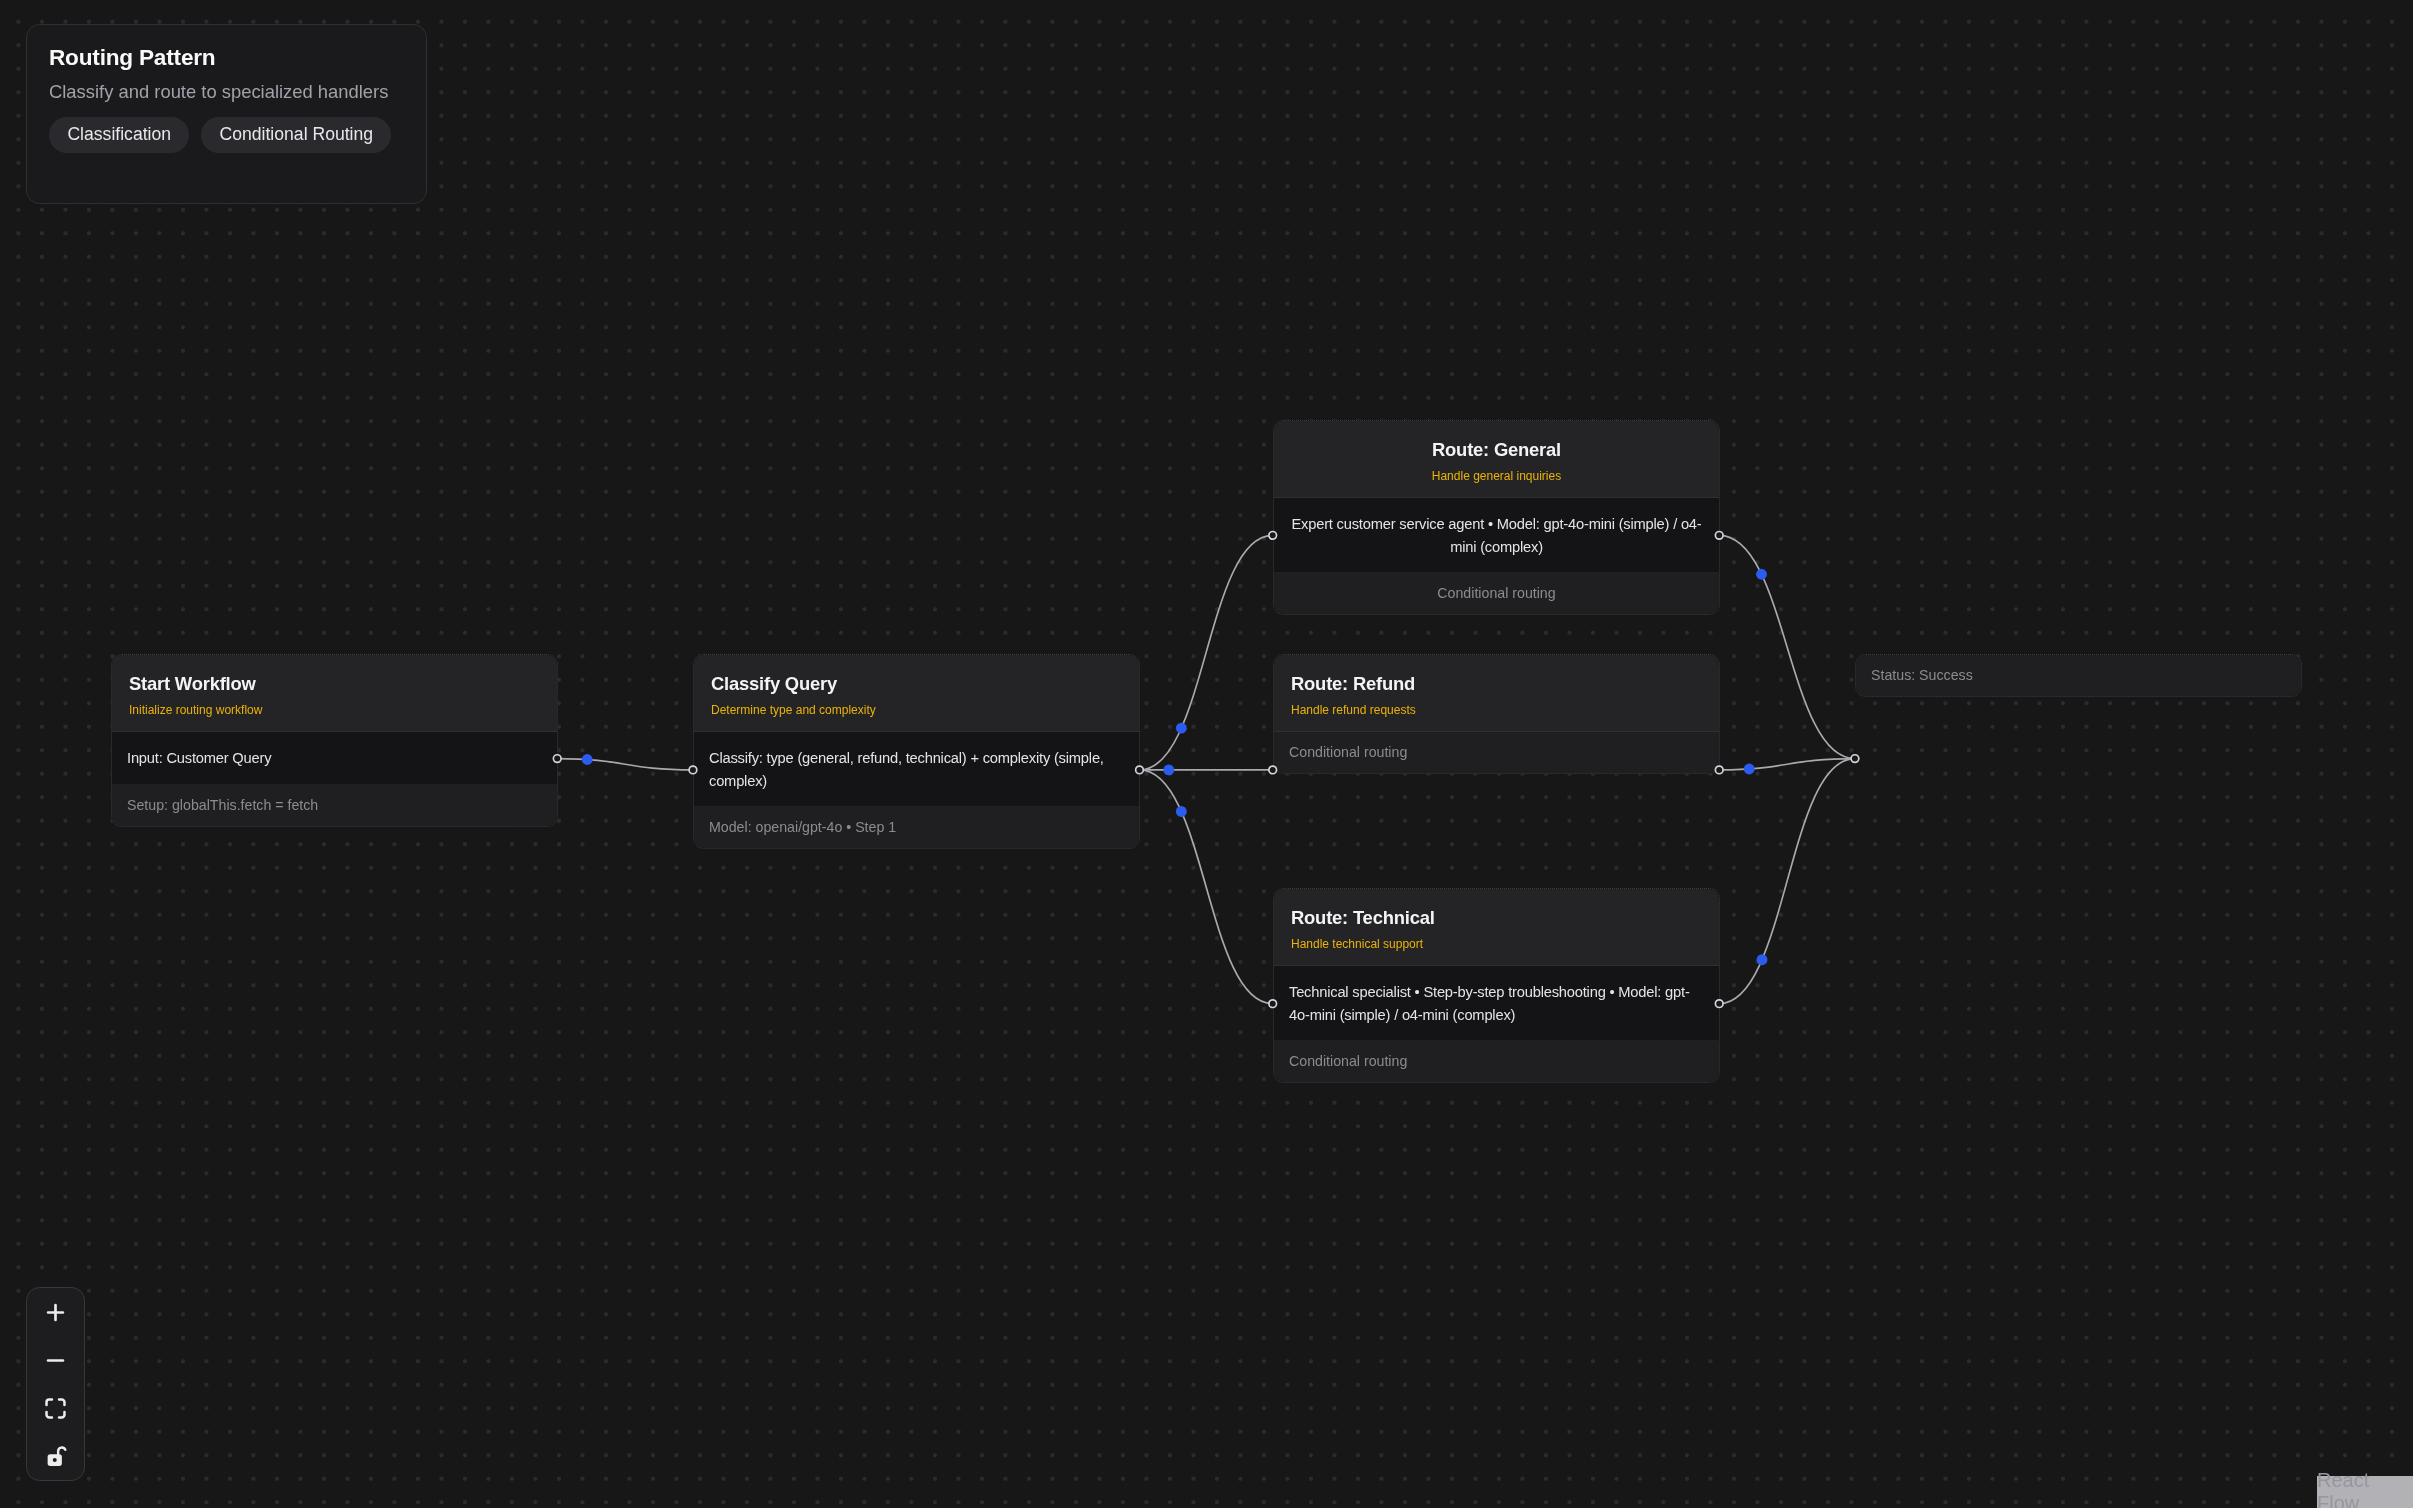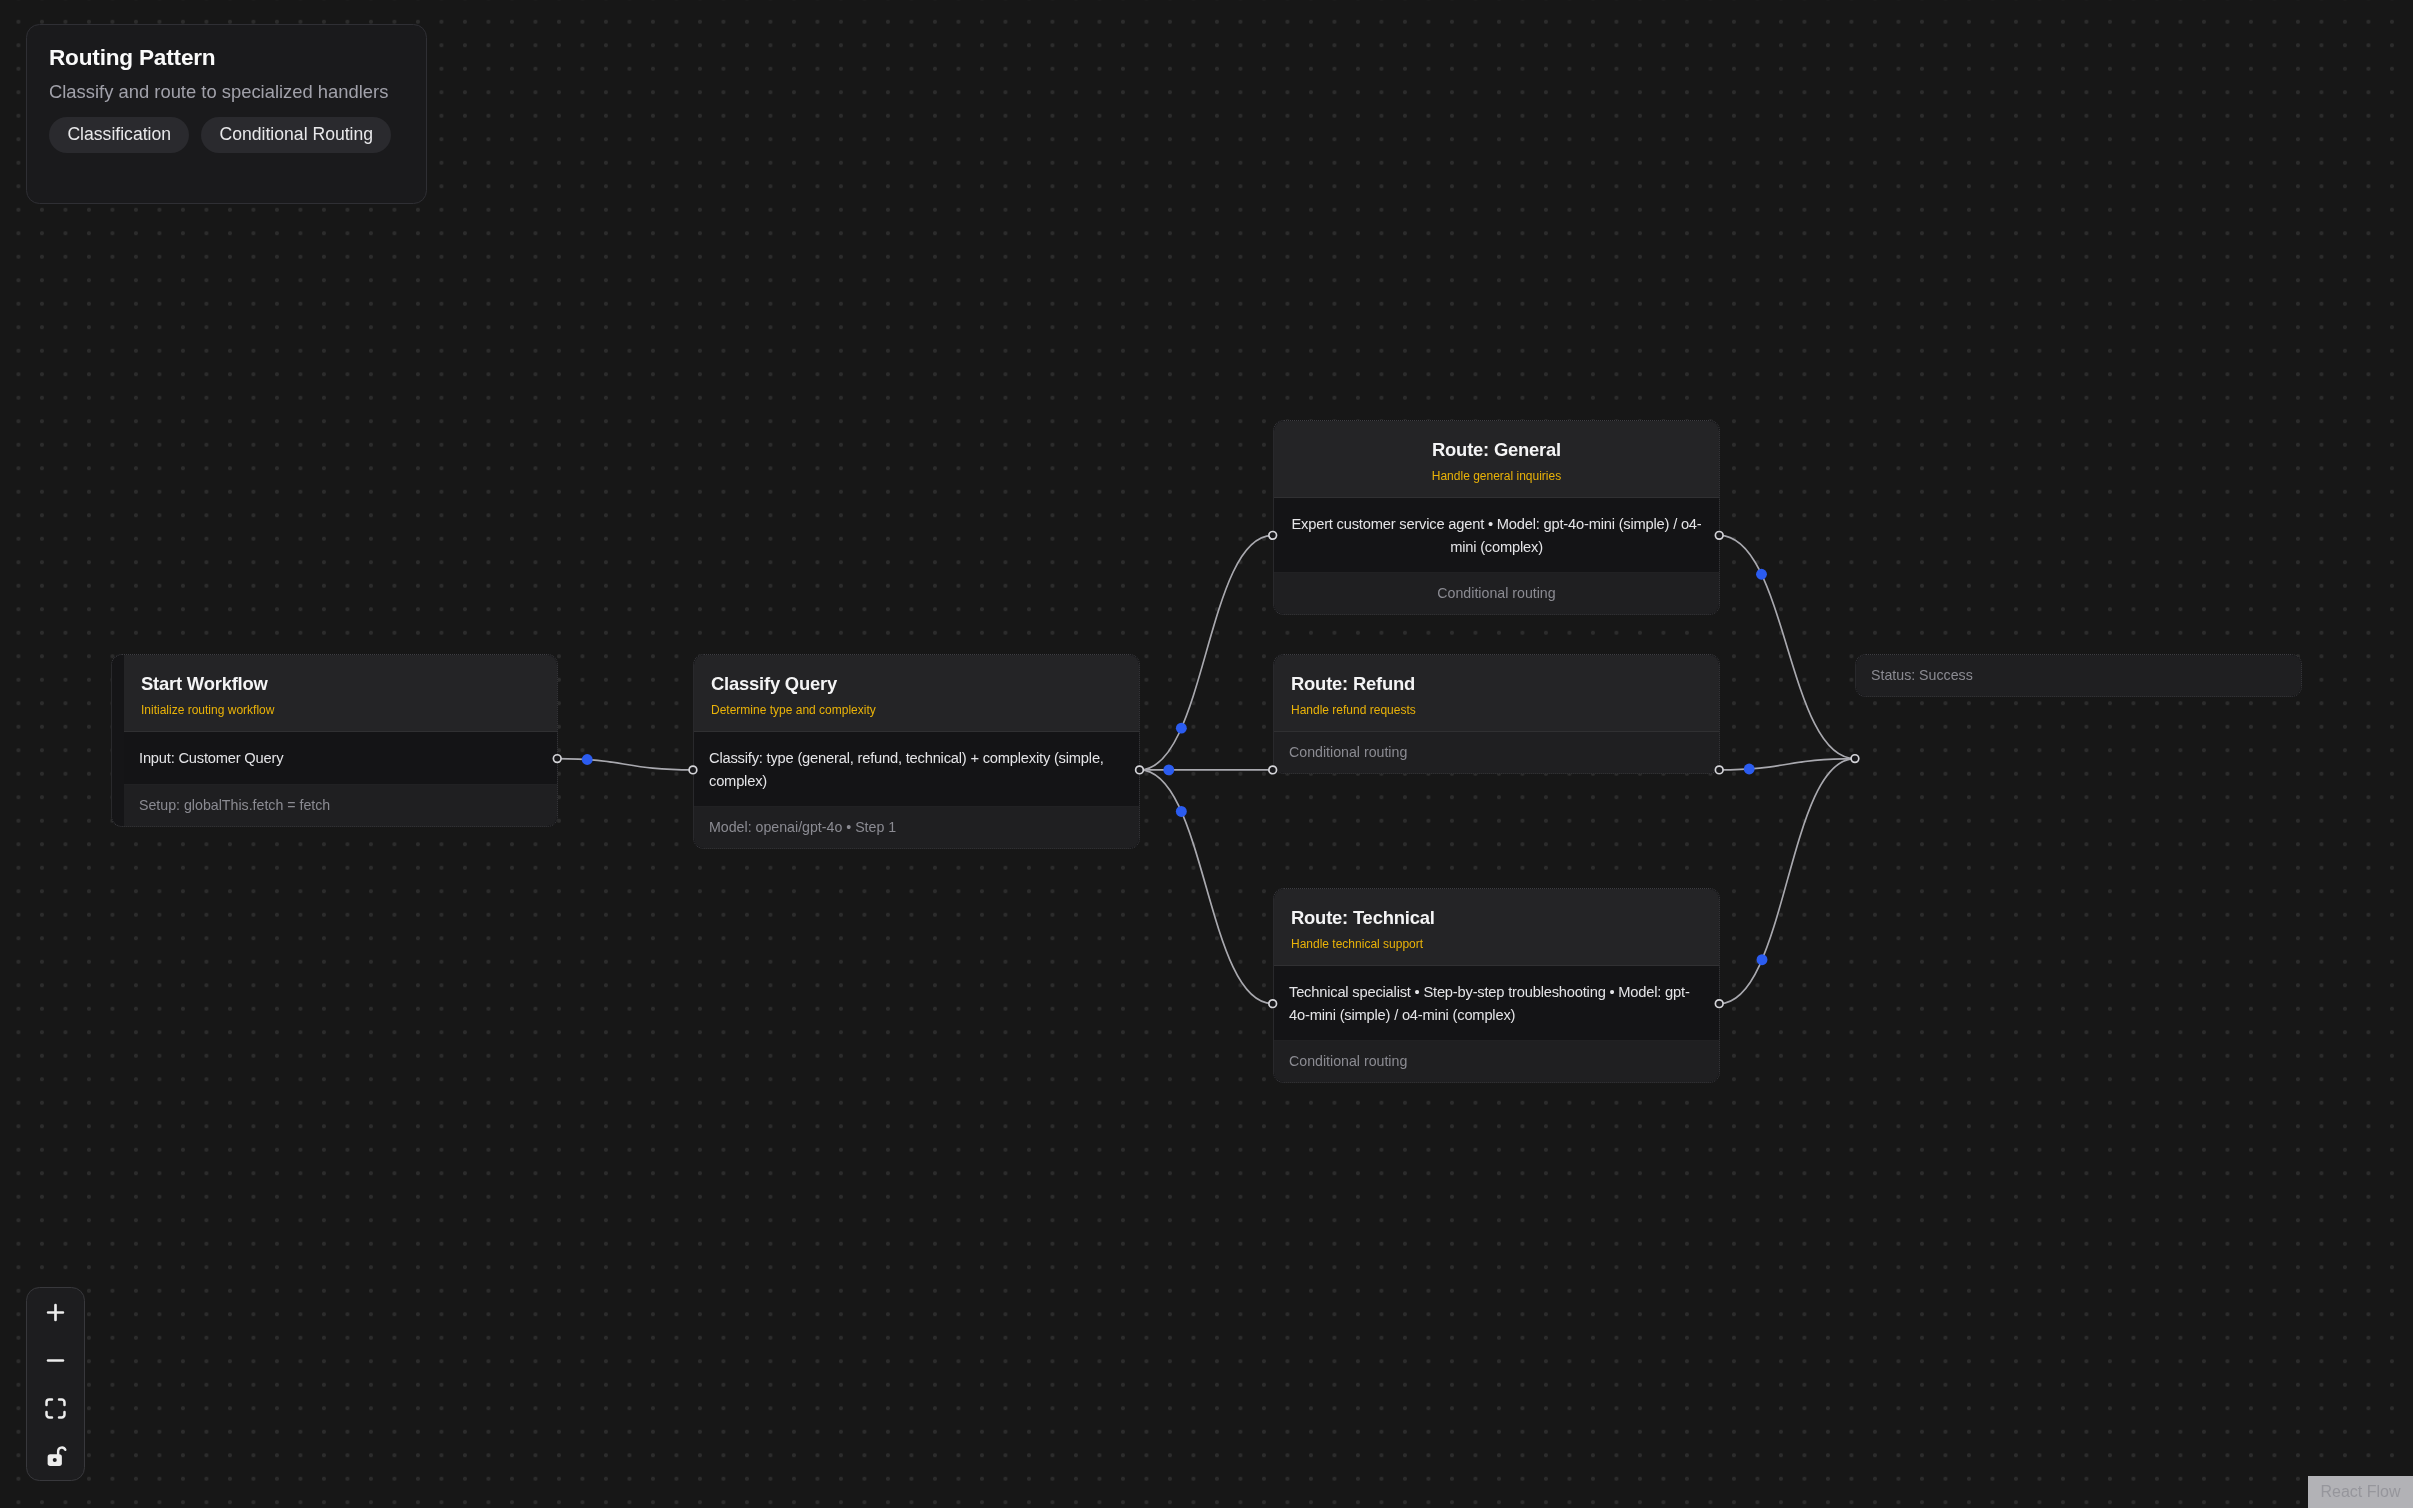--- a/index.html
+++ b/index.html
@@ -146,37 +146,37 @@
     border: none;
     padding: 0;
     cursor: pointer;
   }
   .ctrl-btn svg { display: block; }
   
   .attribution {
     position: absolute;
     right: 0;
     bottom: 0;
-    width: 105px;
+    width: 96px;
     height: 32px;
     background: #b2b2b6;
     color: #96969c;
-    font-size: 16px;
+    font-size: 20px;
     display: flex;
     align-items: center;
     justify-content: center;
     z-index: 30;
   }
 </style>
 </head>
 <body>
 
 <div class="canvas">
 
-  <article class="node" style="left: 111px; top: 654px; padding-left: 12px;">
+  <article class="node" style="left: 111px; top: 654px;">
     <header class="node-header">
       <h2 class="node-title">Start Workflow</h2>
       <p class="node-subtitle">Initialize routing workflow</p>
     </header>
     <div class="node-body one-line">Input: Customer Query</div>
     <footer class="node-footer">Setup: globalThis.fetch = fetch</footer>
   </article>
 
   <article class="node" style="left: 693px; top: 654px;">
     <header class="node-header">

